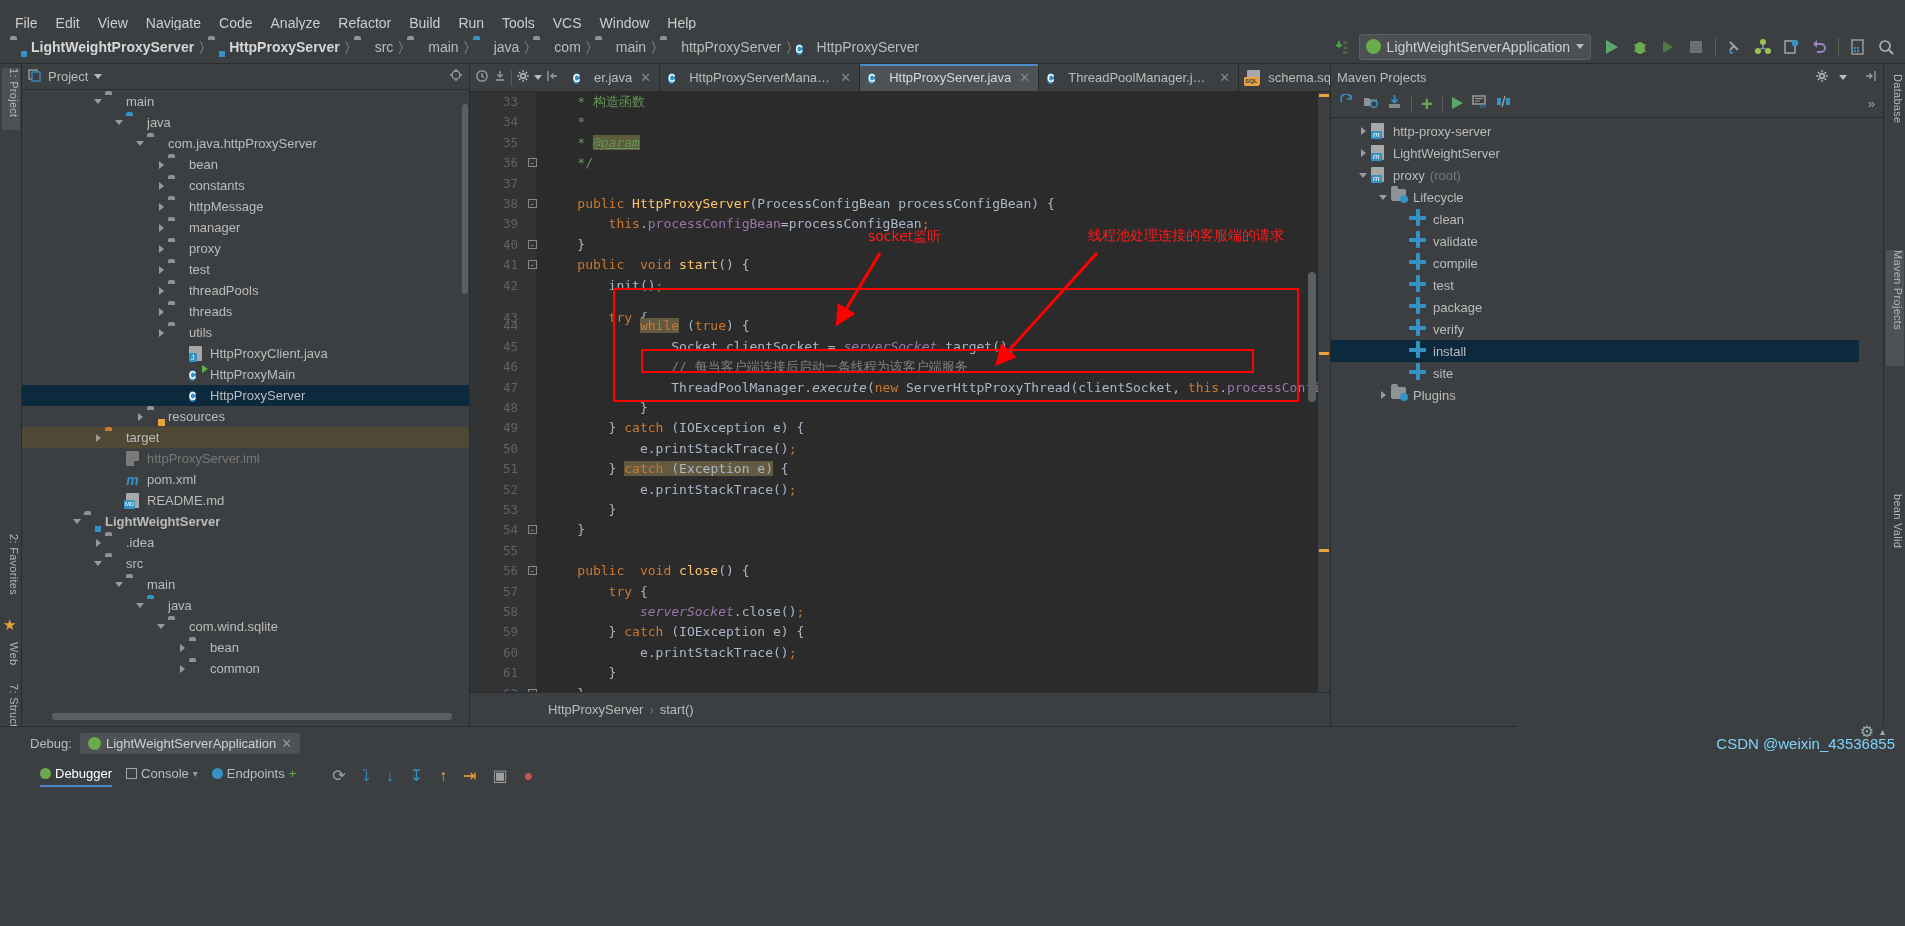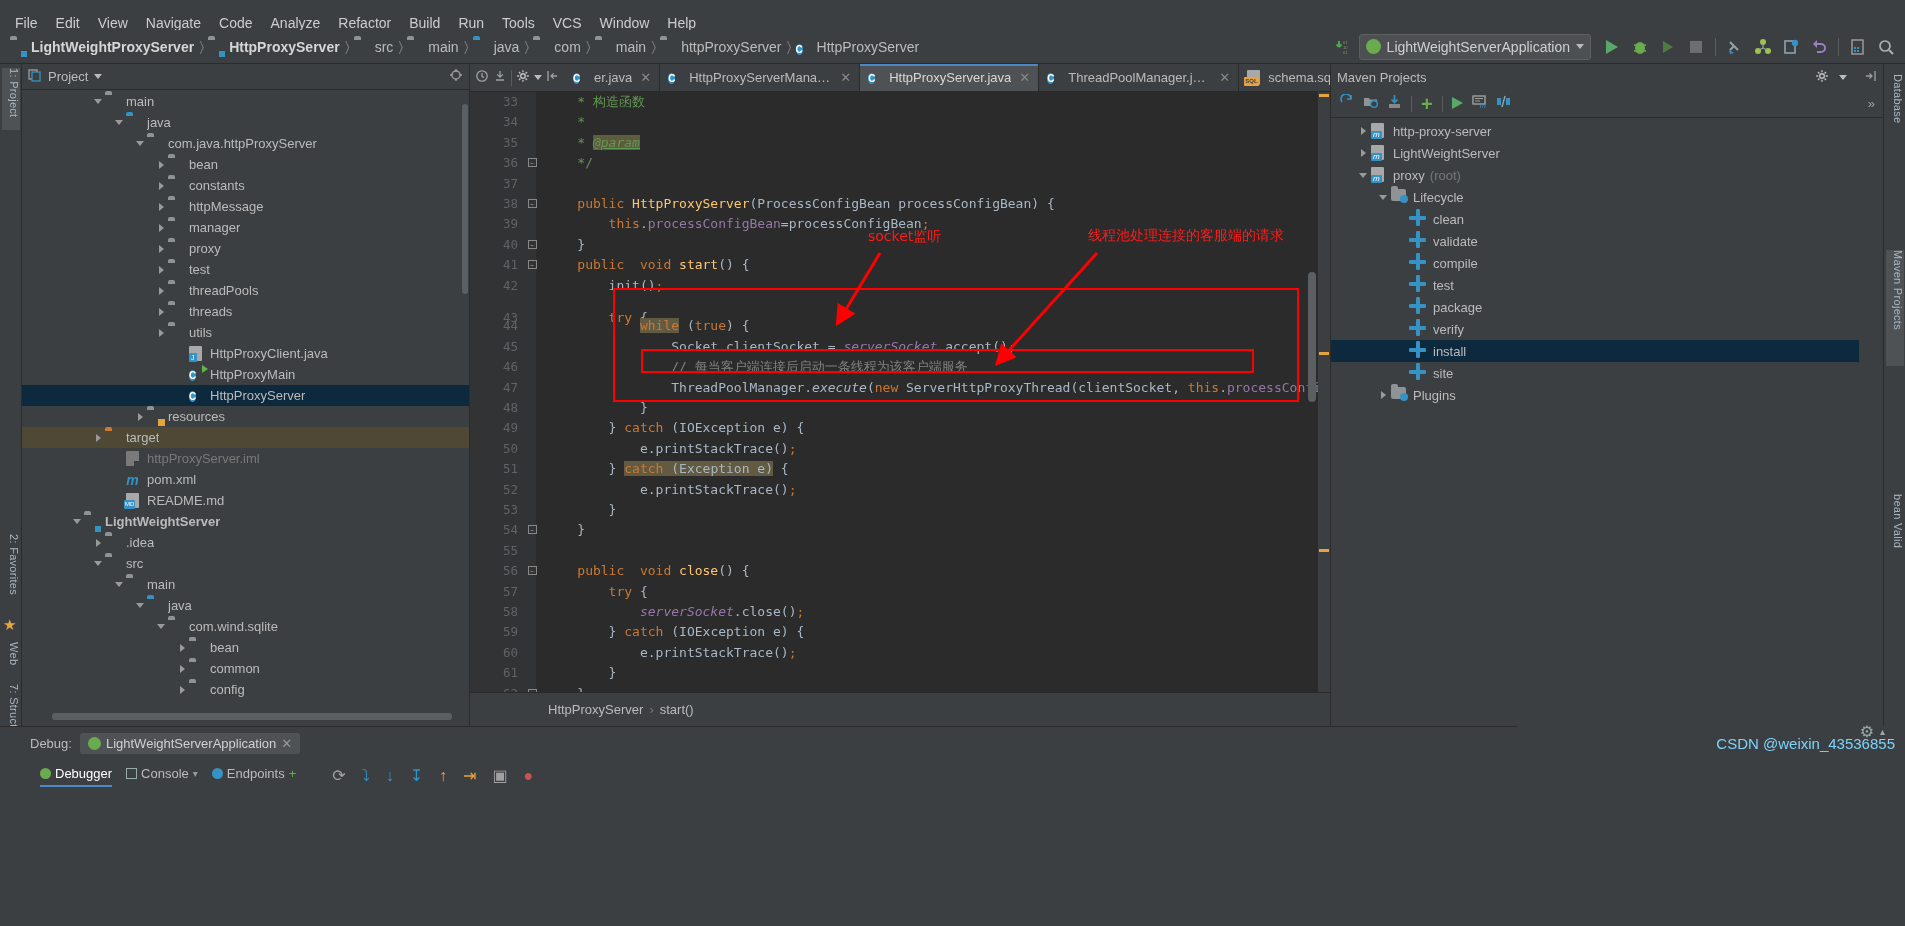--- a/index.html
+++ b/index.html
@@ -590,27 +590,20 @@
           </span>
           <span class="ico ic"><span class="ico-pkg"></span></span>
           <span class="nm">bean</span>
         </div>
         <div class="trow" style="padding-left: 153px;">
           <span class="tw">
             <span class="arr-r"></span>
           </span>
           <span class="ico ic"><span class="ico-pkg"></span></span>
           <span class="nm">common</span>
-        </div>
-        <div class="trow" style="padding-left: 153px;">
-          <span class="tw">
-            <span class="arr-r"></span>
-          </span>
-          <span class="ico ic"><span class="ico-pkg"></span></span>
-          <span class="nm">config</span>
         </div>
       </div>
     <div class="psb"></div>
     <div class="hsb"></div>
   </div>
 
   <div class="editor">
     <div class="tabsrow">
       <div class="tabtools">
         <span>
@@ -675,21 +668,21 @@
           <div class="codeline" style="top: 40.8px; position: absolute; left: 0px; right: 0px;"><span class="lnum">35</span><span class="ctext"><span class="doc">    * </span><span class="doc hlg"><i><u>@param</u></i></span></span></div>
           <div class="codeline" style="top: 61.2px; position: absolute; left: 0px; right: 0px;"><span class="lnum">36</span><span class="fold"><span style="display:inline-block;border:1px solid #888;width:9px;height:9px;line-height:7px;">-</span></span><span class="ctext"><span class="doc">    */</span></span></div>
           <div class="codeline" style="top: 81.6px; position: absolute; left: 0px; right: 0px;"><span class="lnum">37</span><span class="ctext"></span></div>
           <div class="codeline" style="top: 102px; position: absolute; left: 0px; right: 0px;"><span class="lnum">38</span><span class="fold"><span style="display:inline-block;border:1px solid #888;width:9px;height:9px;line-height:7px;">-</span></span><span class="ctext"><span class="kw">    public </span><span class="def" style="color:#ffc66d">HttpProxyServer</span><span class="punc">(</span><span class="typ">ProcessConfigBean</span><span class="punc"> processConfigBean</span><span class="punc">) {</span></span></div>
           <div class="codeline" style="top: 122.4px; position: absolute; left: 0px; right: 0px;"><span class="lnum">39</span><span class="ctext"><span class="kw">        this</span><span class="punc">.</span><span class="fld">processConfigBean</span><span class="punc">=processConfigBean</span><span class="semi">;</span></span></div>
           <div class="codeline" style="top: 142.8px; position: absolute; left: 0px; right: 0px;"><span class="lnum">40</span><span class="fold"><span style="display:inline-block;border:1px solid #888;width:9px;height:9px;line-height:7px;">-</span></span><span class="ctext"><span class="punc">    }</span></span></div>
           <div class="codeline" style="top: 163.2px; position: absolute; left: 0px; right: 0px;"><span class="lnum">41</span><span class="fold"><span style="display:inline-block;border:1px solid #888;width:9px;height:9px;line-height:7px;">-</span></span><span class="ctext"><span class="kw">    public  void </span><span class="def" style="color:#ffc66d">start</span><span class="punc">() {</span></span></div>
           <div class="codeline" style="top: 183.6px; position: absolute; left: 0px; right: 0px;"><span class="lnum">42</span><span class="ctext"><span class="punc">        init()</span><span class="semi">;</span></span></div>
           <div class="codeline" style="top: 204px; position: absolute; left: 0px; right: 18px; margin-top: 12px;"><span class="lnum">43</span><span class="ctext"><span class="kw">        try </span><span class="punc">{</span></span></div>
           <div class="codeline" style="top: 224.4px; position: absolute; left: 0px; right: 0px;"><span class="lnum">44</span><span class="ctext"><span class="punc">            </span><span class="kw hl">while</span><span class="punc"> (</span><span class="kw">true</span><span class="punc">) {</span></span></div>
-          <div class="codeline" style="top: 244.8px; position: absolute; left: 0px; right: 0px;"><span class="lnum">45</span><span class="ctext"><span class="typ">                Socket clientSocket = </span><span class="fldi">serverSocket</span><span class="punc">.accept()</span><span class="semi">;</span></span></div>
+          <div class="codeline" style="top: 244.8px; position: absolute; left: 0px; right: 0px;"><span class="lnum">45</span><span class="ctext"><span class="typ">                Socket clientSocket = </span><span class="fldi">serverSocket</span><span class="punc">.target()</span><span class="semi">;</span></span></div>
           <div class="codeline" style="top: 265.2px; position: absolute; left: 0px; right: 0px;"><span class="lnum">46</span><span class="ctext"><span class="cmt">                // 每当客户端连接后启动一条线程为该客户端服务</span></span></div>
           <div class="codeline" style="top: 285.6px; position: absolute; left: 0px; right: 0px;"><span class="lnum">47</span><span class="ctext"><span class="typ">                ThreadPoolManager.</span><span class="mth">execute</span><span class="punc">(</span><span class="kw">new </span><span class="typ">ServerHttpProxyThread</span><span class="punc">(clientSocket, </span><span class="kw">this</span><span class="punc">.</span><span class="fld">processConfigBean</span></span></div>
           <div class="codeline" style="top: 306px; position: absolute; left: 0px; right: 0px;"><span class="lnum">48</span><span class="ctext"><span class="punc">            }</span></span></div>
           <div class="codeline" style="top: 326.4px; position: absolute; left: 0px; right: 0px;"><span class="lnum">49</span><span class="ctext"><span class="punc">        } </span><span class="kw">catch </span><span class="punc">(</span><span class="typ">IOException</span><span class="punc"> e) {</span></span></div>
           <div class="codeline" style="top: 346.8px; position: absolute; left: 0px; right: 0px;"><span class="lnum">50</span><span class="ctext"><span class="punc">            e.printStackTrace()</span><span class="semi">;</span></span></div>
           <div class="codeline" style="top: 367.2px; position: absolute; left: 0px; right: 0px;"><span class="lnum">51</span><span class="ctext"><span class="punc">        } </span><span class="kw hl">catch </span><span class="punc hl">(Exception e)</span><span class="punc"> {</span></span></div>
           <div class="codeline" style="top: 387.6px; position: absolute; left: 0px; right: 0px;"><span class="lnum">52</span><span class="ctext"><span class="punc">            e.printStackTrace()</span><span class="semi">;</span></span></div>
           <div class="codeline" style="top: 408px; position: absolute; left: 0px; right: 0px;"><span class="lnum">53</span><span class="ctext"><span class="punc">        }</span></span></div>
           <div class="codeline" style="top: 428.4px; position: absolute; left: 0px; right: 0px;"><span class="lnum">54</span><span class="fold"><span style="display:inline-block;border:1px solid #888;width:9px;height:9px;line-height:7px;">-</span></span><span class="ctext"><span class="punc">    }</span></span></div>
           <div class="codeline" style="top: 448.8px; position: absolute; left: 0px; right: 0px;"><span class="lnum">55</span><span class="ctext"></span></div>

